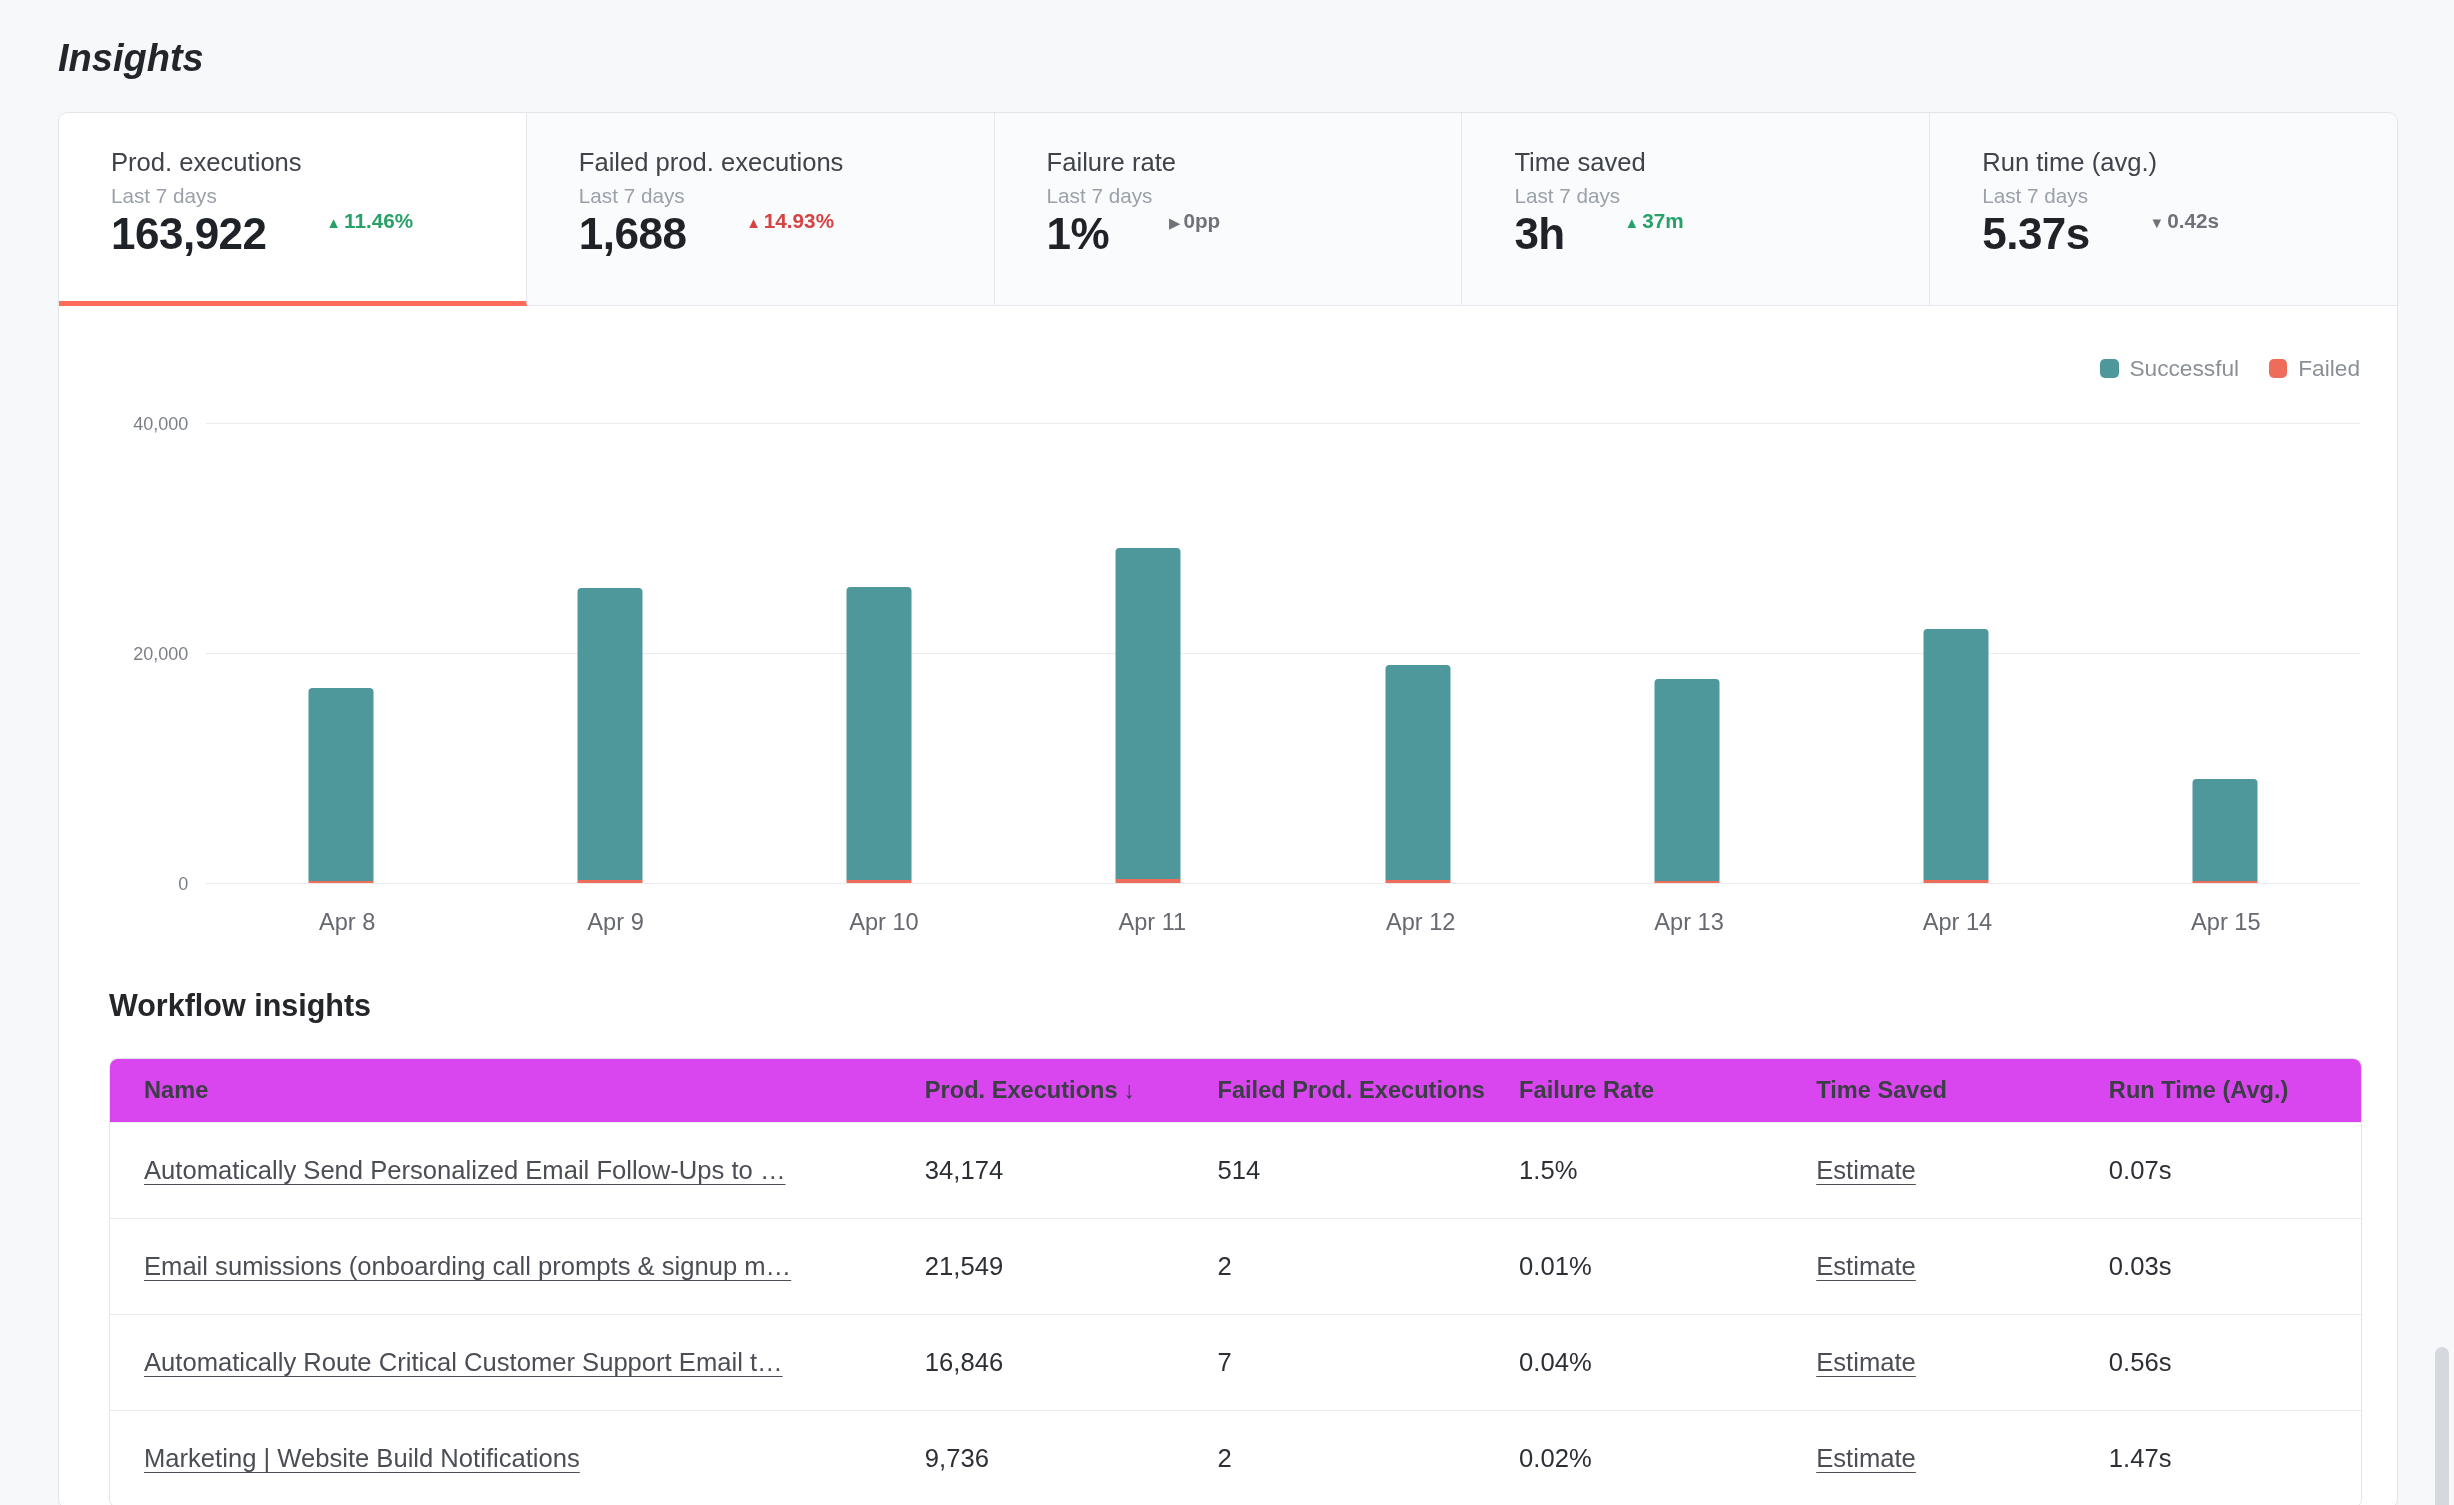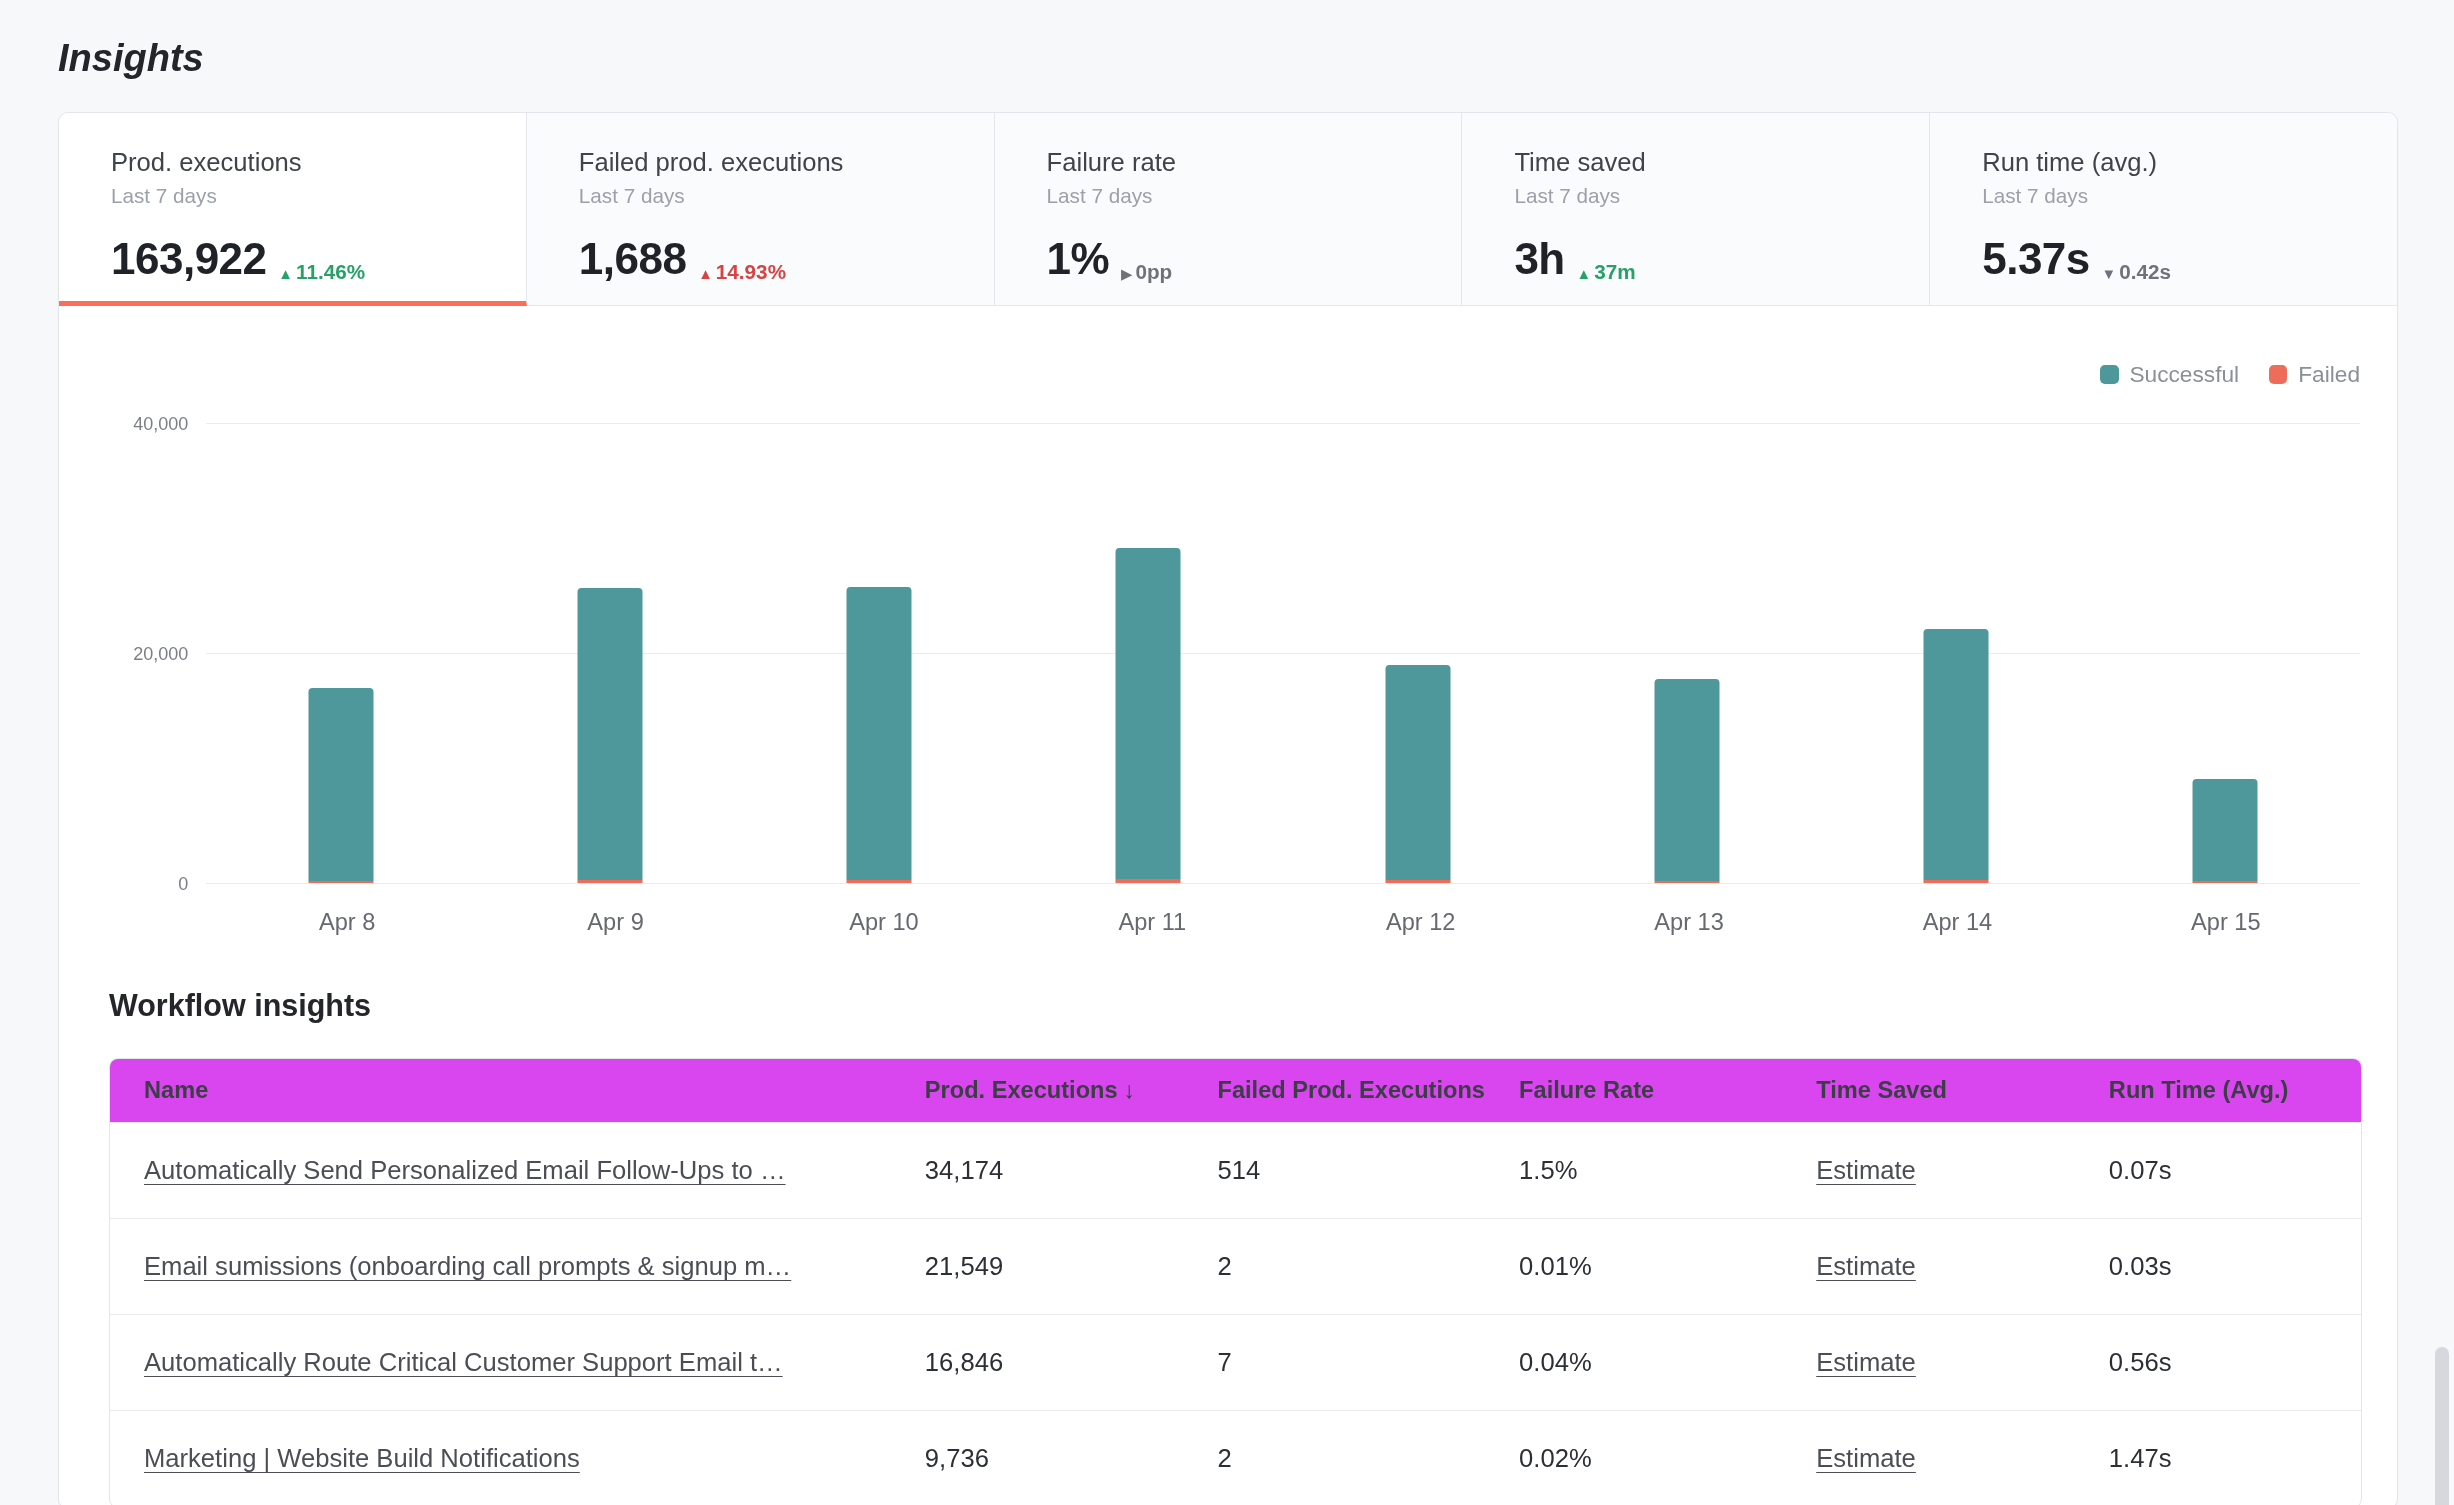--- a/index.html
+++ b/index.html
@@ -31,31 +31,31 @@
     cursor: pointer;
   }
   .tab:last-child { border-right: none; }
   .tab.active {
     background: #ffffff;
     border-bottom: 5.9px solid #ff6d5a;
     box-shadow: 3px 0 9.9px rgba(0,0,0,.05);
   }
   .tab .mlabel { display: block; font-size: 25.6px; color: #3f434a; }
   .tab .period { display: block; font-size: 20.7px; color: #9ba1aa; margin-top: 6.9px; }
-  .tab .valuerow { display: flex; align-items: flex-end; margin-top: 26px; }
+  .tab .valuerow { display: flex; align-items: flex-start; margin-top: 1px; gap: 48px; }
   .tab .value { font-size: 44px; font-weight: 700; color: #1f2227; letter-spacing: -0.5px; }
   .tab .delta { margin-left: 11.8px; font-size: 20.7px; font-weight: 700; white-space: nowrap; }
   .tab .delta .arrow { font-size: 14.8px; margin-right: 3px; }
   .tone-positive { color: #27a168; }
   .tone-negative { color: #d64343; }
   .tone-neutral  { color: #6f7379; }
 
   
   .chart-wrap { position: relative; height: 662px; }
-  .legend { position: absolute; top: 55px; right: 37px; display: flex; gap: 29.6px; }
+  .legend { position: absolute; top: 49px; right: 37px; display: flex; gap: 29.6px; }
   .legend-item { display: flex; align-items: center; gap: 10.8px; font-size: 22.7px; color: #8b9097; cursor: pointer; }
   .legend-swatch { width: 18.7px; height: 18.7px; border-radius: 4.9px; display: inline-block; }
 
   .plot { position: absolute; left: 147px; right: 37px; top: 118px; height: 460px; }
   .gridline { position: absolute; left: 0; right: 0; height: 1px; background: #e9ebef; }
   .ylabel {
     position: absolute; right: calc(100% + 17.7px); width: 128px; text-align: right;
     font-size: 18px; color: #7b7f86; transform: translateY(-50%); white-space: nowrap;
   }
   .bargroup {

